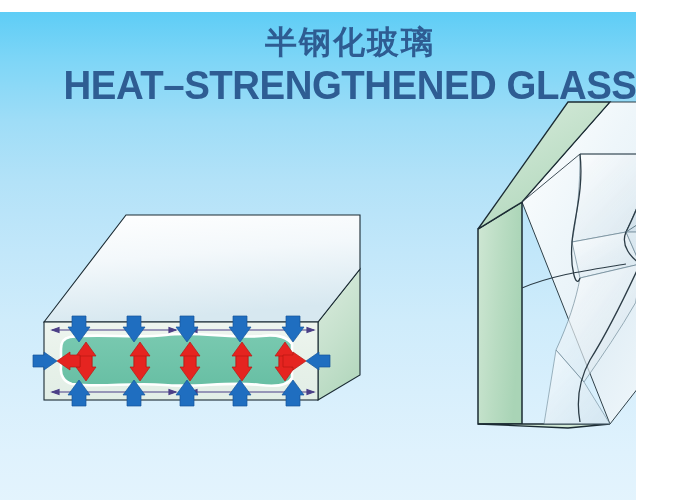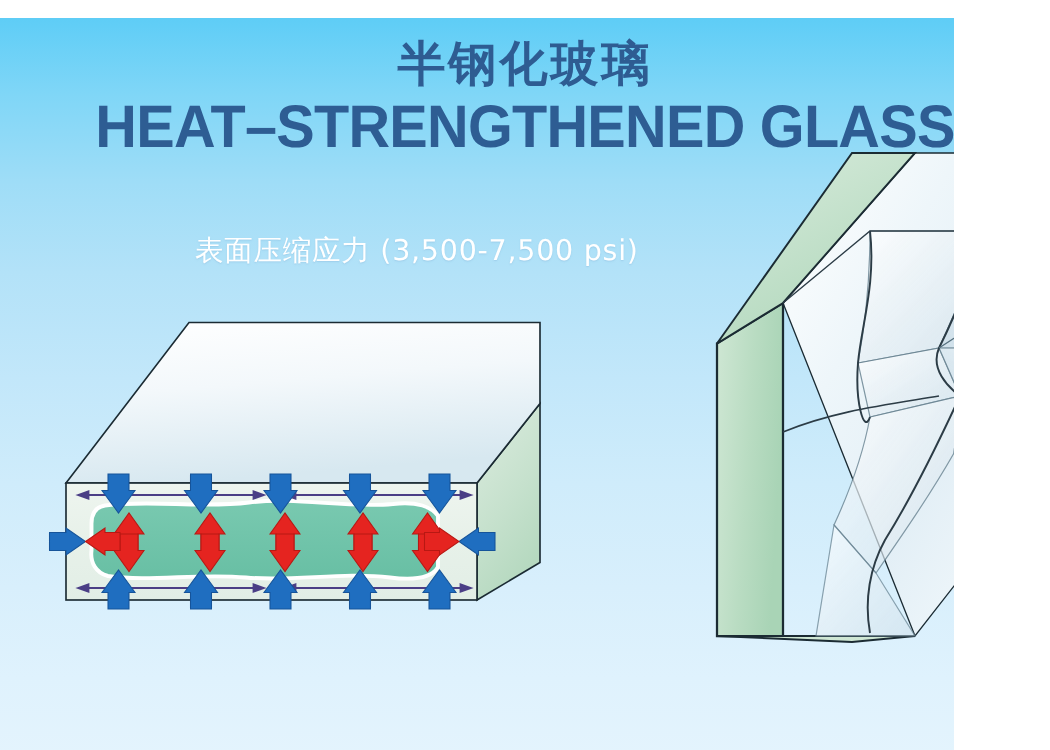--- a/index.html
+++ b/index.html
@@ -87,21 +87,20 @@
   }
   #block svg { display:block; width:240px; height:370px; overflow: visible;}
 </style>
 </head>
 <body>
 
 <div id="stage">
 
   <div class="title-cn">半钢化玻璃</div>
   <div class="title-en">HEAT–STRENGTHENED GLASS</div>
-  <div class="subtitle">表面压缩应力 (3,500-7,500 psi)</div>
 
   <div id="slab">
     <svg viewBox="0 0 330 230" xmlns="http://www.w3.org/2000/svg">
       <defs>
         <linearGradient id="topFace" x1="0" y1="0" x2="0.25" y2="1">
           <stop offset="0%" stop-color="#ffffff"></stop>
           <stop offset="45%" stop-color="#f3f8fb"></stop>
           <stop offset="100%" stop-color="#d7e8f0"></stop>
         </linearGradient>
         <linearGradient id="sideFace" x1="0" y1="0" x2="0.4" y2="1">

